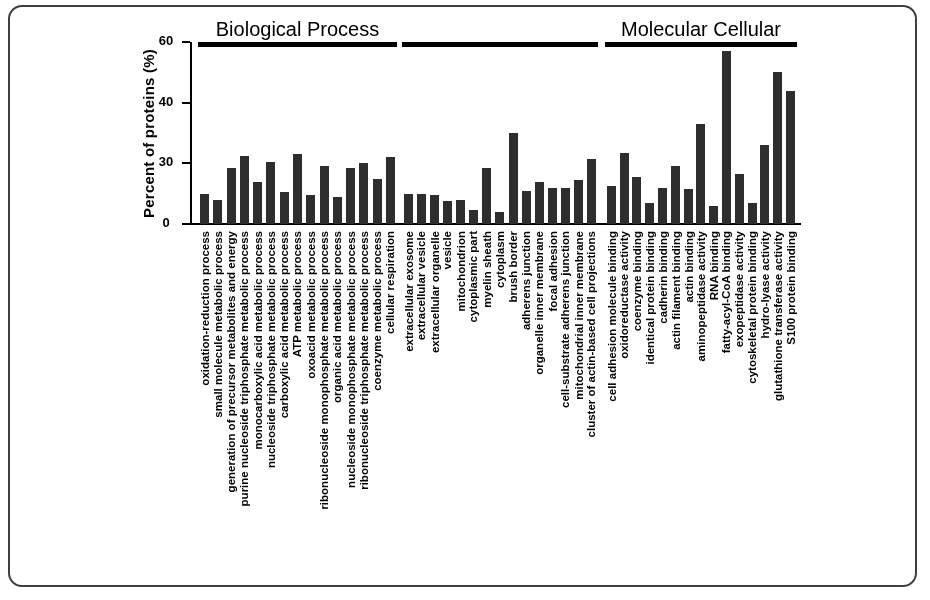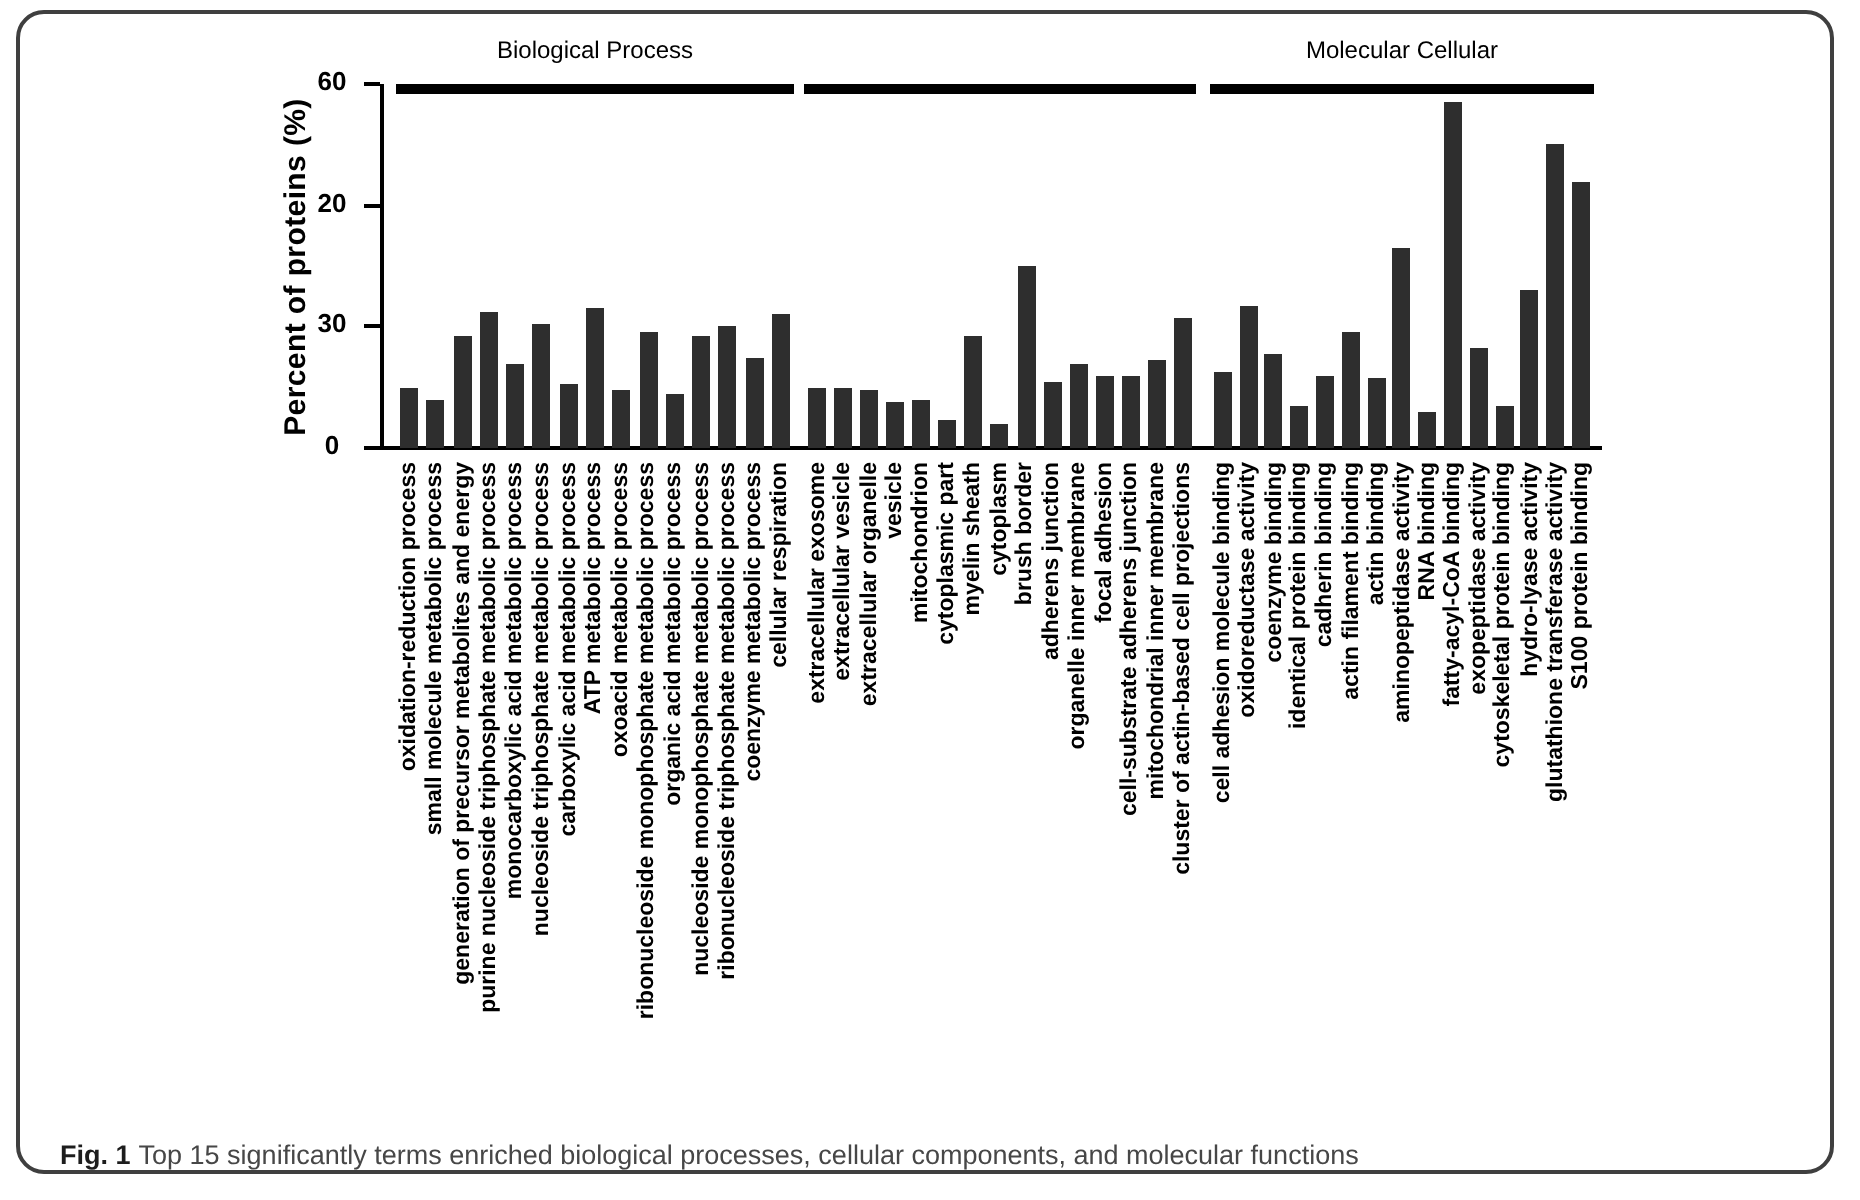--- a/index.html
+++ b/index.html
@@ -39,21 +39,21 @@
     width: 28px; text-align: center;
     font-weight: bold; font-size: 13px; color: #000;
     line-height: 14px;
   }
   .ytick-mark {
     width: 8px; height: 2px; background: #000;
   }
   
   .group-title {
     text-align: center;
-    font-size: 12px; color: #000;
+    font-size: 20px; color: #000;
     white-space: nowrap;
   }
   .group-underline {
     height: 5px; background: #000;
   }
   .bars-wrap {
     display: flex;
     align-items: flex-end;
   }
   .bar-col {
@@ -106,21 +106,21 @@
 
   <div id="plot-area" class="abs" style="left:0;top:0;width:905px;height:578px;">
     <div id="y-axis-title" class="abs">Percent of proteins (%)</div>
     <div id="y-axis-line" class="abs"></div>
     <div id="x-axis-line" class="abs"></div>
 
   <div class="ytick-label abs" style="left: 142px; top: 209px;">0</div>
       <div class="ytick-mark abs" style="left: 172px; top: 216px;"></div>
       <div class="ytick-label abs" style="left: 142px; top: 148.333px;">30</div>
       <div class="ytick-mark abs" style="left: 172px; top: 155.333px;"></div>
-      <div class="ytick-label abs" style="left: 142px; top: 87.6667px;">20</div>
+      <div class="ytick-label abs" style="left: 142px; top: 87.6667px;">40</div>
       <div class="ytick-mark abs" style="left: 172px; top: 94.6667px;"></div>
       <div class="ytick-label abs" style="left: 142px; top: 27px;">60</div>
       <div class="ytick-mark abs" style="left: 172px; top: 34px;"></div>
       <div class="group-title abs" style="left: 188px; top: 11px; width: 199px;">Biological Process</div>
       <div class="group-underline abs" style="left: 188px; top: 35px; width: 199px;"></div>
       <div class="bars-wrap abs" style="left: 188px; top: 34px; width: 199px; height: 183px;">
         <div class="bar-col">
           <div class="bar" style="height: 30.3px; background: rgb(46, 46, 46);"></div>
         </div>
         <div class="bar-col">
@@ -399,17 +399,14 @@
         </div>
         <div class="label-col">
           <span class="xlabel">glutathione transferase activity</span>
         </div>
         <div class="label-col">
           <span class="xlabel">S100 protein binding</span>
         </div>
       </div>
     </div>
 
-  <div id="caption" class="abs">
-    <span class="fig-label">Fig. 1</span><span>Top 15 significantly terms enriched biological processes, cellular components, and molecular functions</span>
-  </div>
 
 </div>
 
 </body></html>

